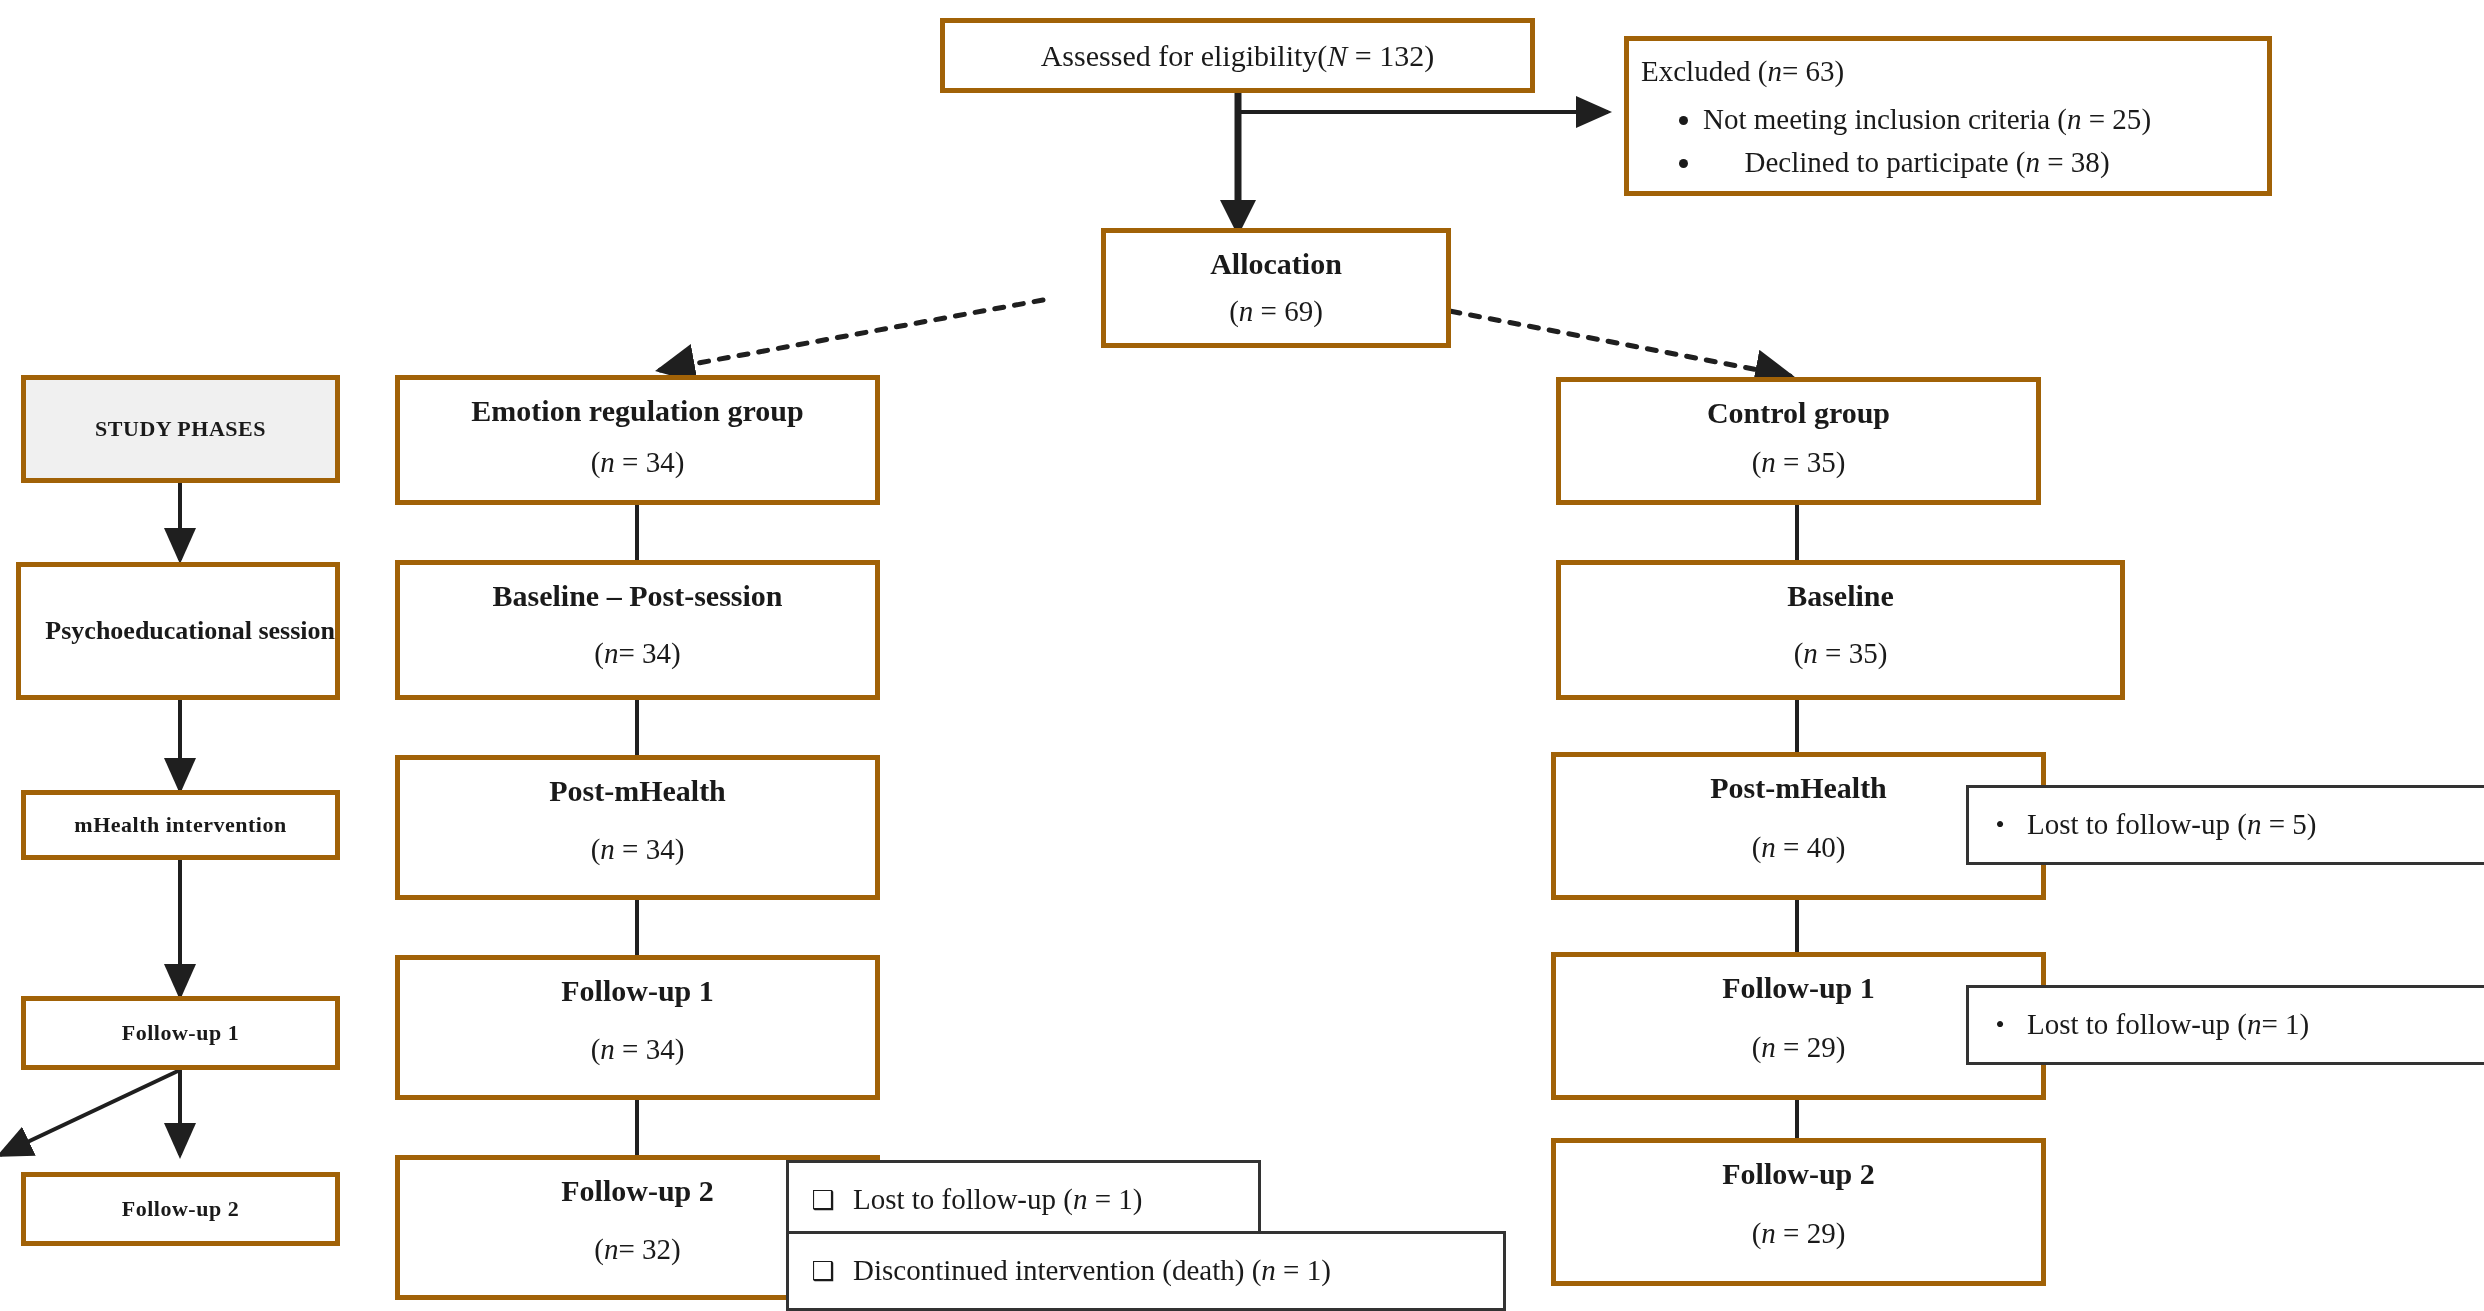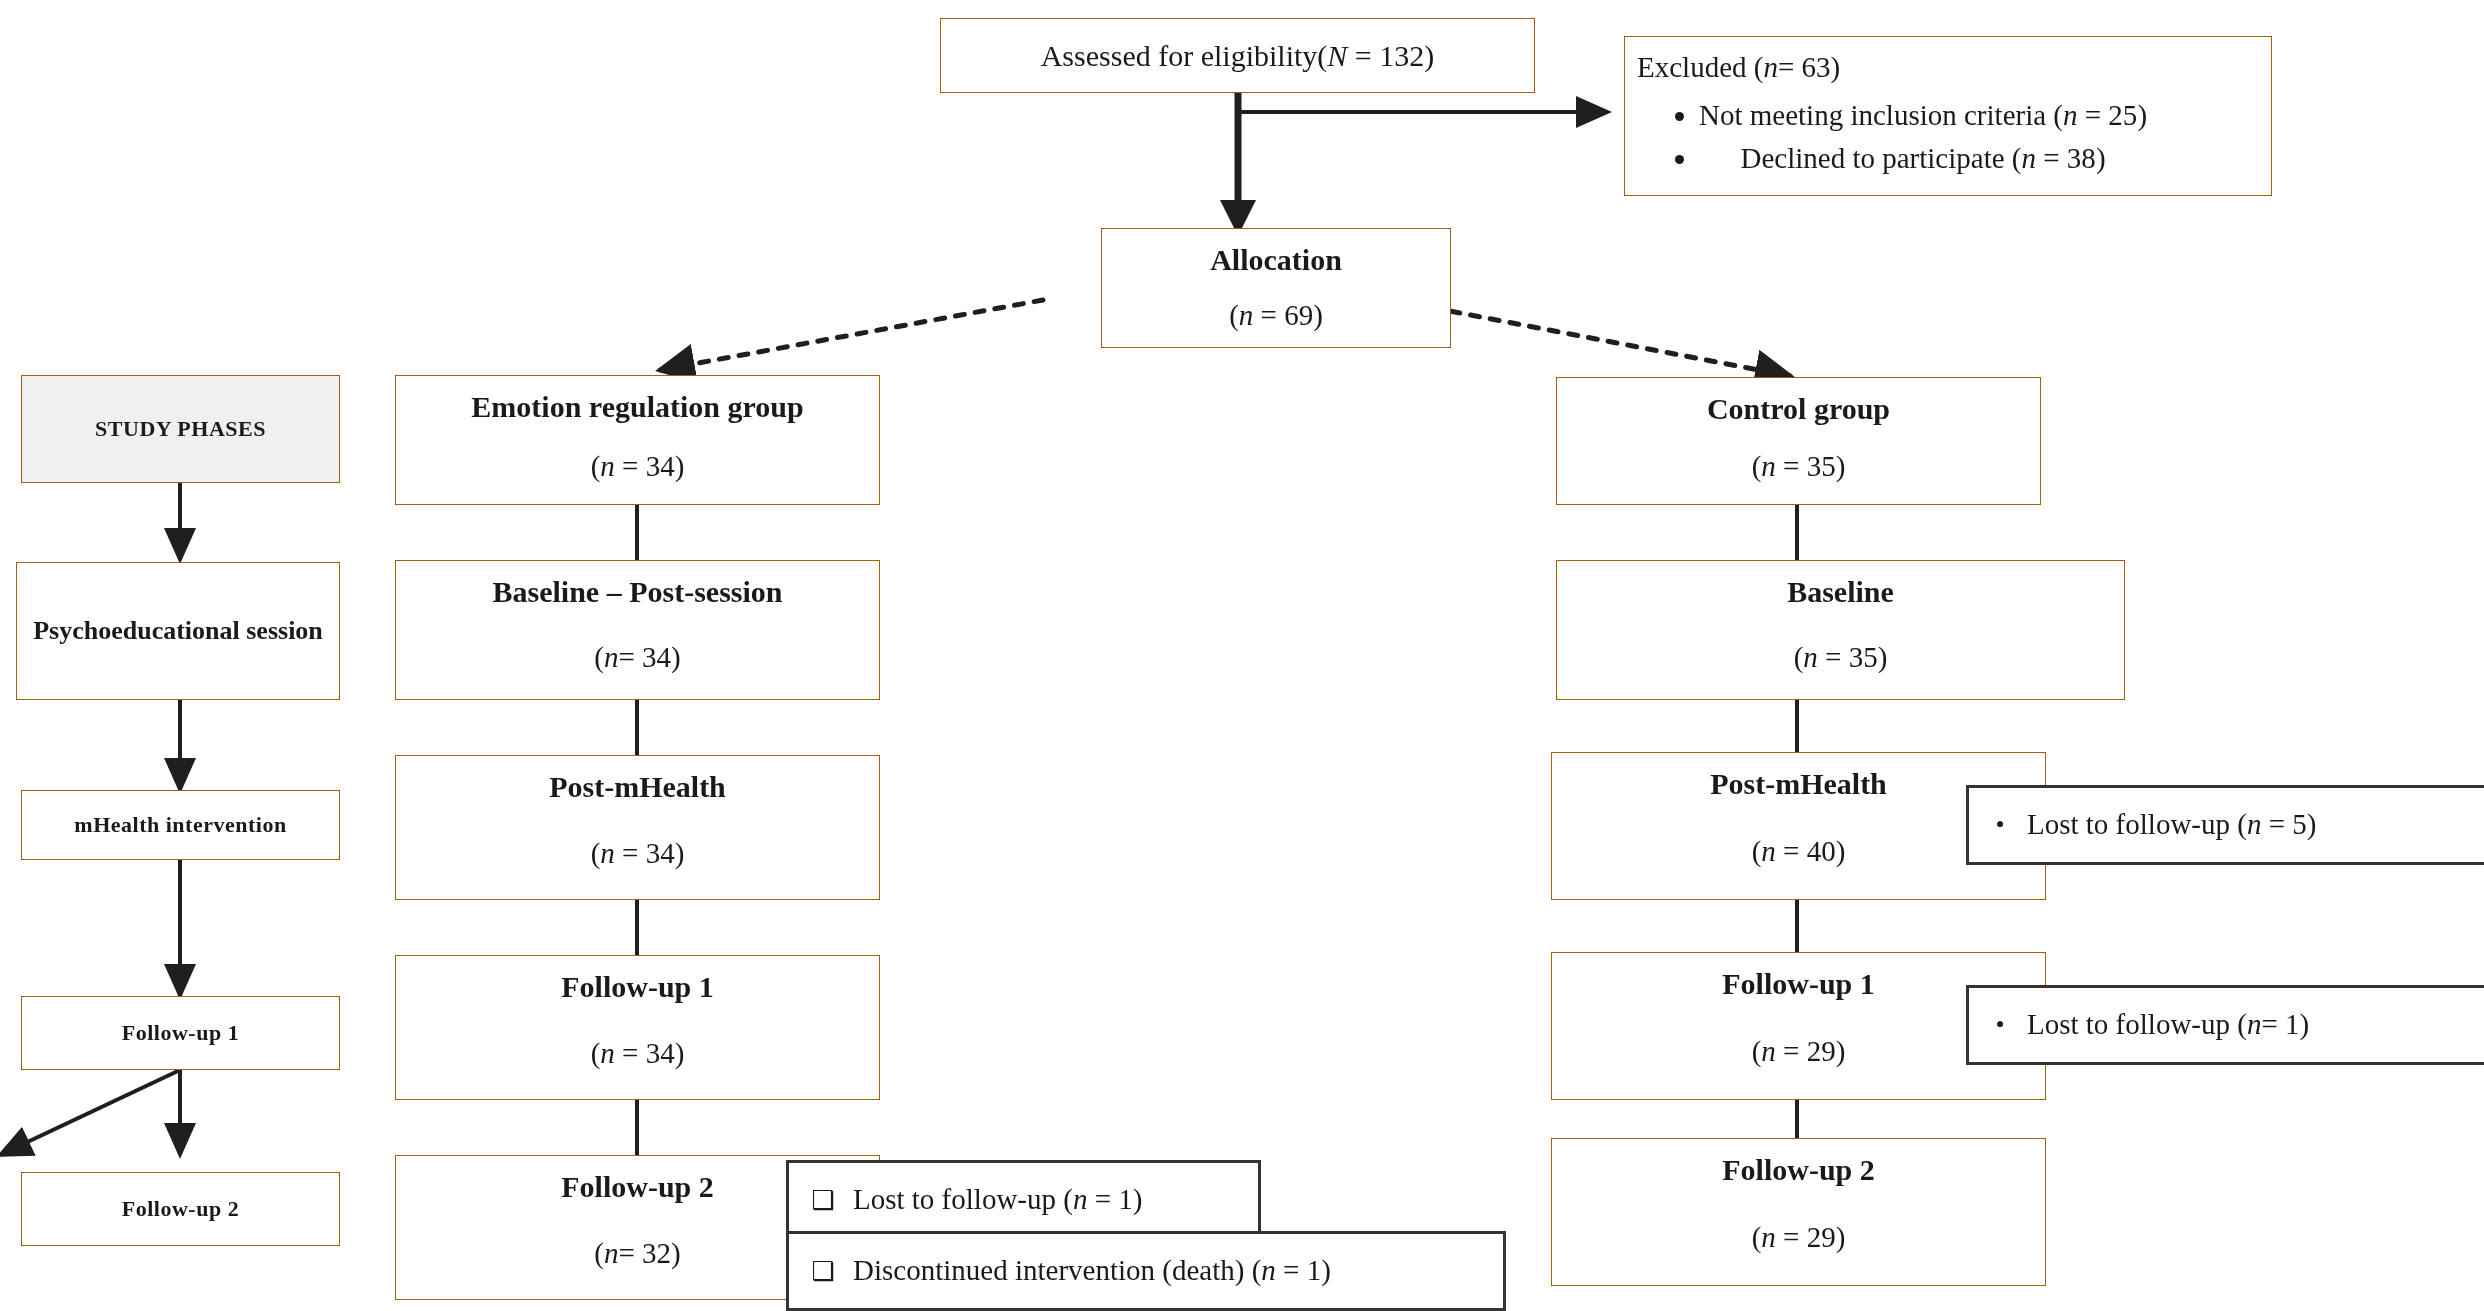--- a/index.html
+++ b/index.html
@@ -13,21 +13,21 @@
     width: 2484px;
     height: 1311px;
     background: #ffffff;
     font-family: "Liberation Serif", "DejaVu Serif", serif;
     color: #1a1a1a;
     overflow: hidden;
   }
   .box {
     position: absolute;
     box-sizing: border-box;
-    border: 1px solid #a16207;
+    border: 5px solid #a16207;
     background: #ffffff;
     display: flex;
     flex-direction: column;
     align-items: center;
     justify-content: flex-start;
     text-align: center;
     line-height: 1.25;
   }
   .box.shaded { background: #f0f0f0; }
   .box.center-v { justify-content: center; }
@@ -162,21 +162,21 @@
     <div class="title">Allocation</div>
     <div class="count">
       <span>(</span><i>n</i><span> = 69</span><span>)</span>
     </div>
   </div>
 
   <div class="box shaded center-v" style="left:21px; top:375px; width:319px; height:108px;">
     <div class="title tiny">STUDY PHASES</div>
   </div>
 
-  <div class="box center-v" style="left:16px; top:562px; width:324px; height:138px;">
+  <div class="box center-v" style="left:16px; top:562px; width:324px; height:138px;align-items:flex-end;">
     <div class="title small">Psychoeducational session</div>
   </div>
 
   <div class="box center-v" style="left:21px; top:790px; width:319px; height:70px;">
     <div class="title tiny">mHealth intervention</div>
   </div>
 
   <div class="box center-v" style="left:21px; top:996px; width:319px; height:74px;">
     <div class="title tiny">Follow-up 1</div>
   </div>

